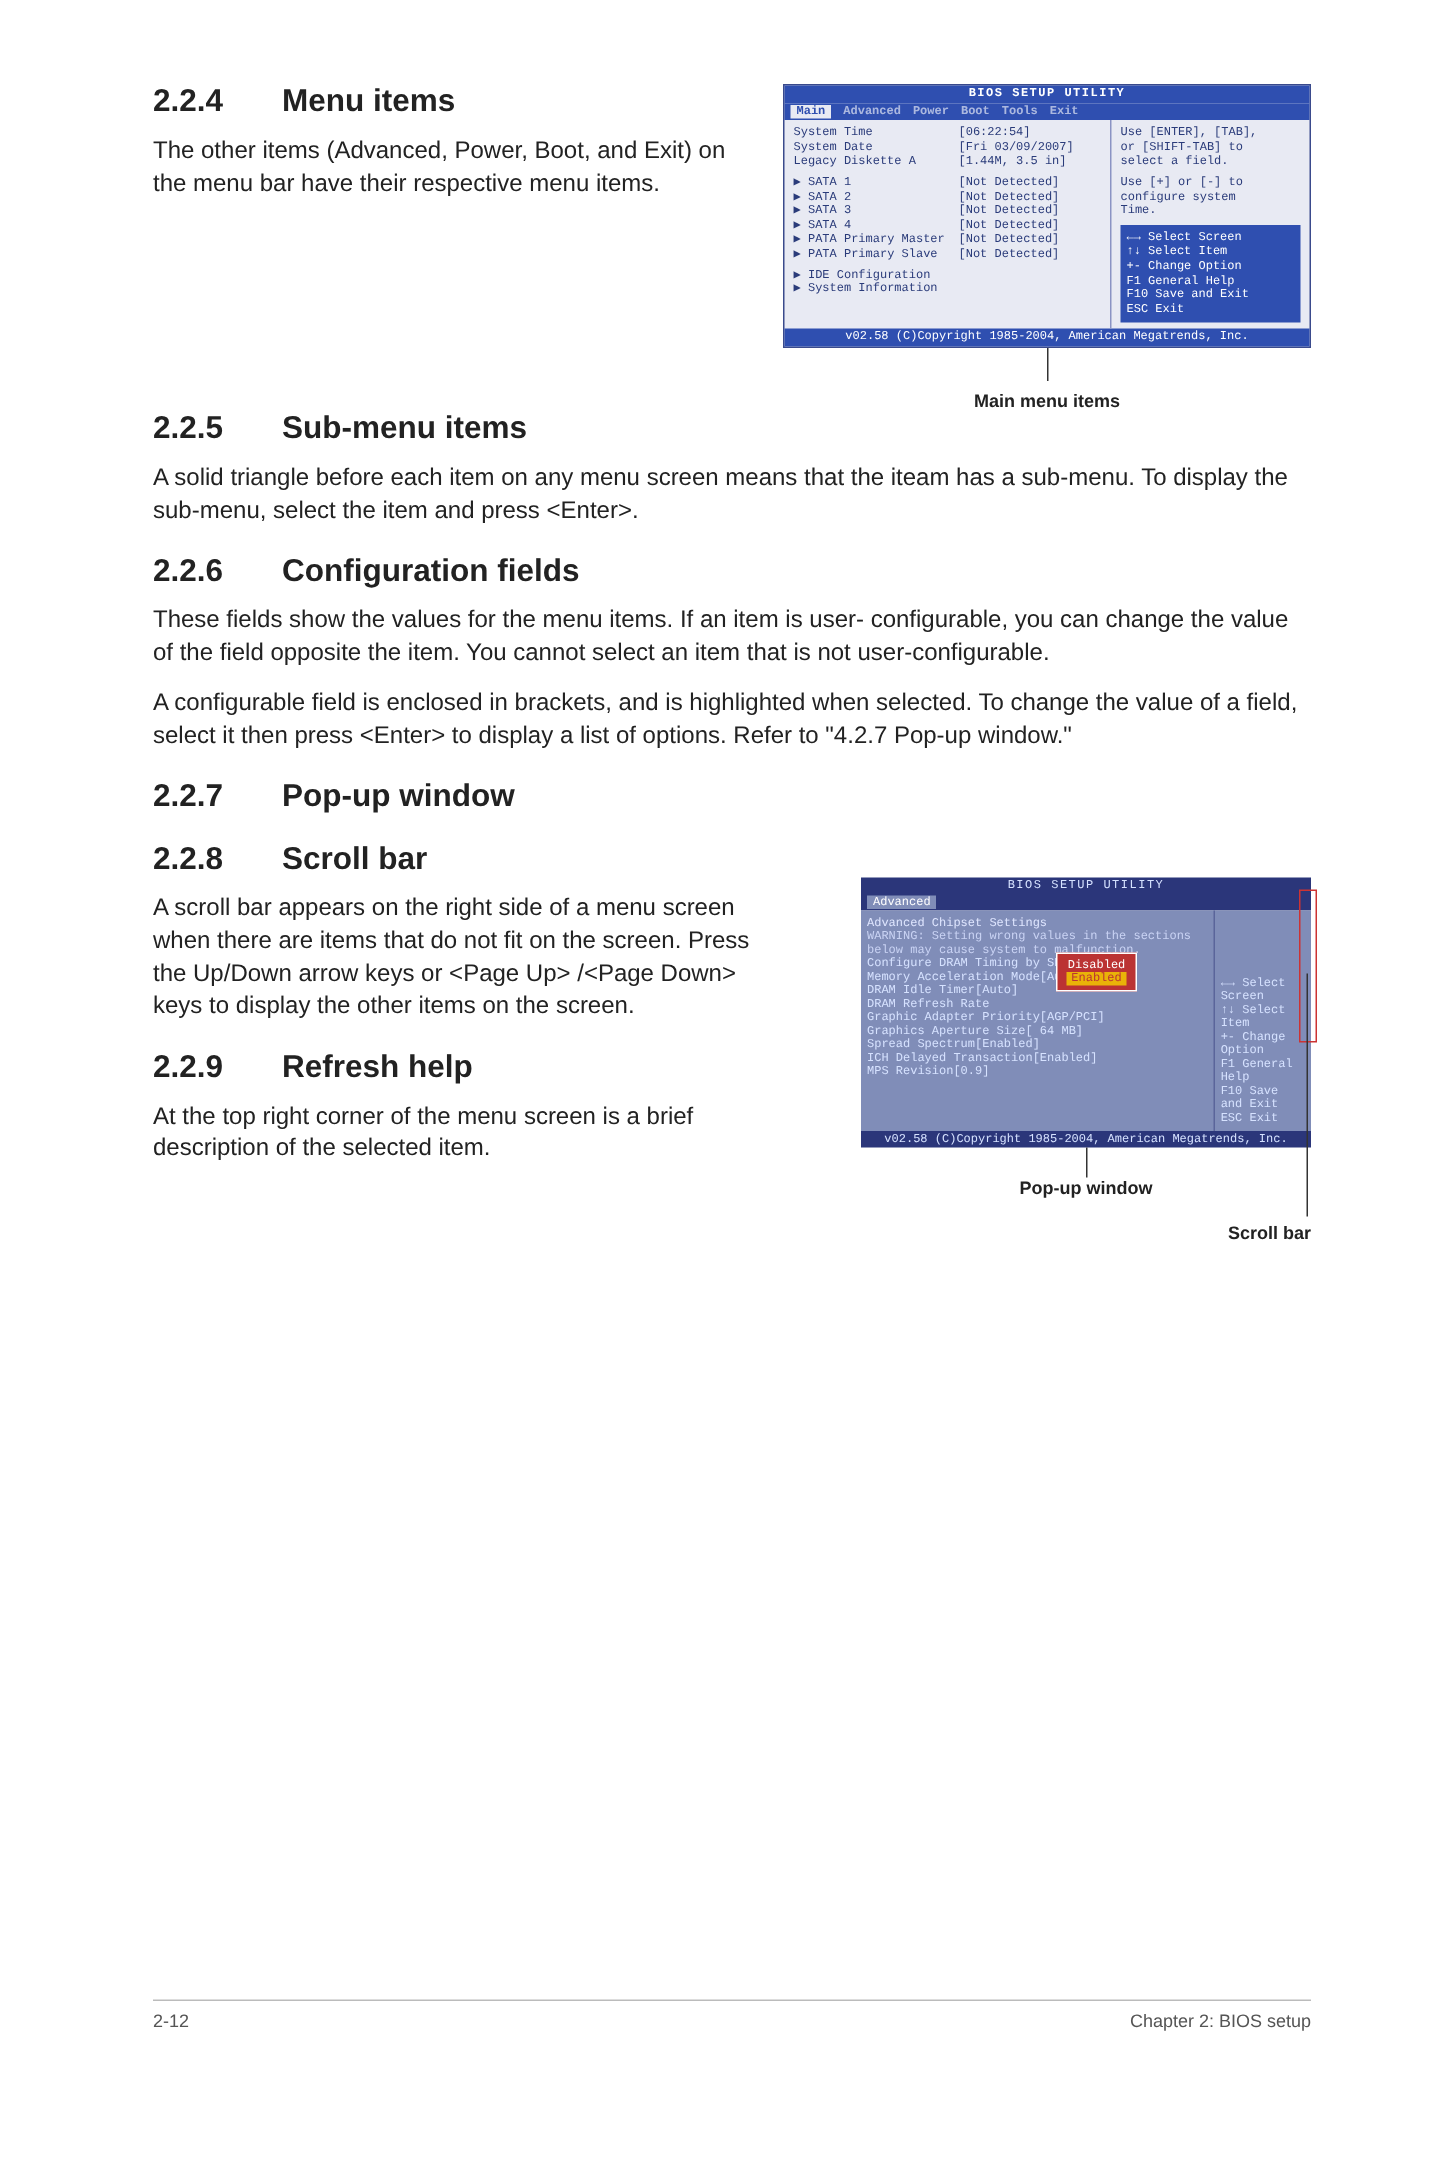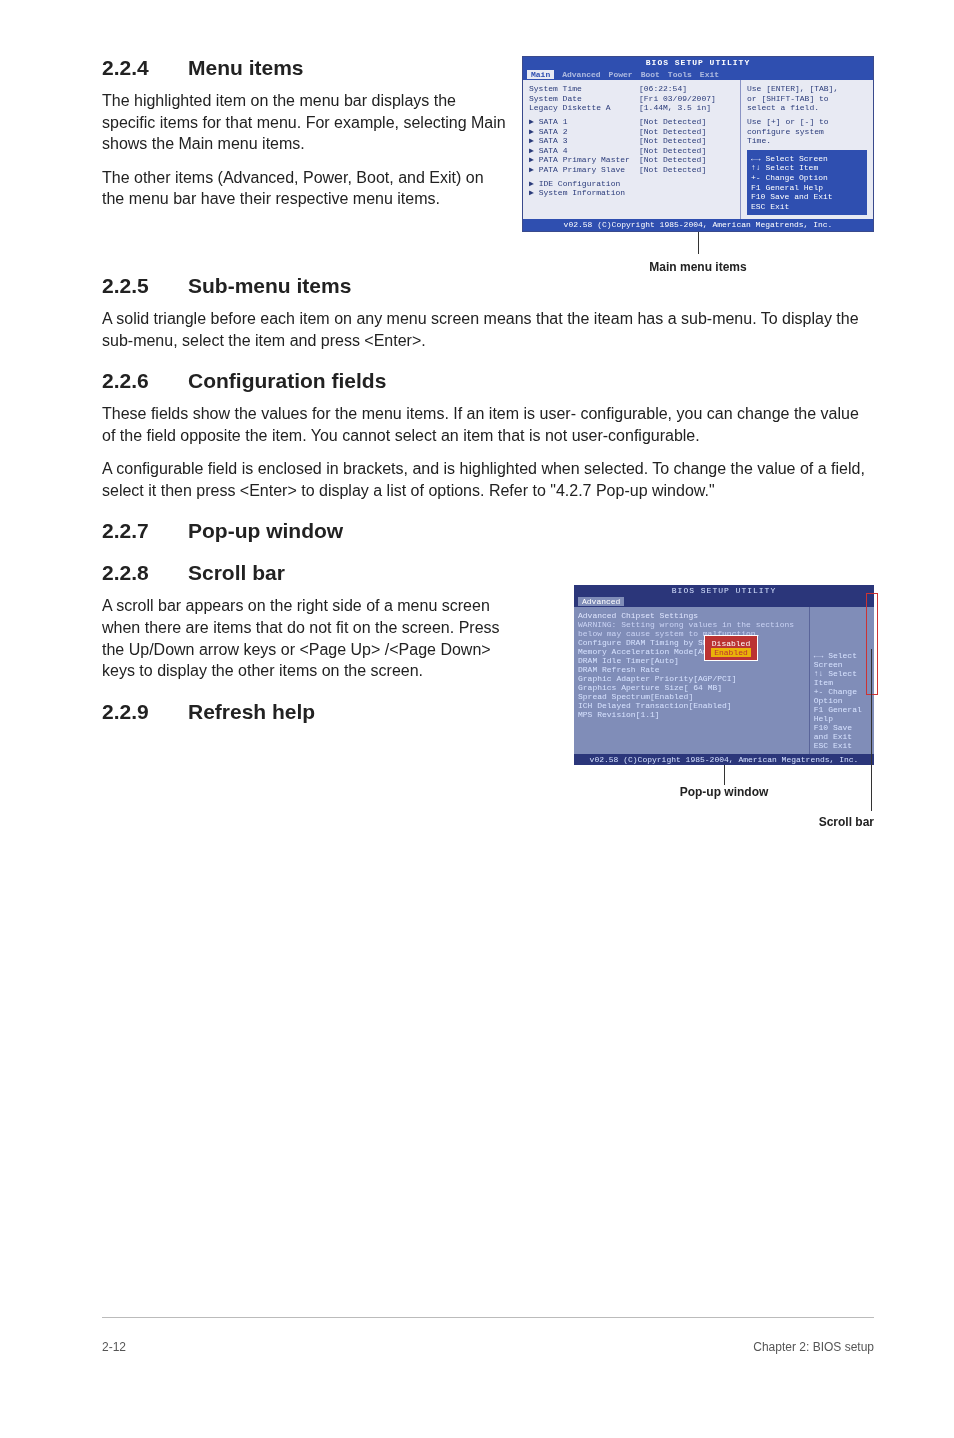--- a/index.html
+++ b/index.html
@@ -123,38 +123,37 @@
     border:1px solid #c33;
   }
   .cap2 { font-size:12px; font-weight:bold; text-align:center; }
 
   .footer {
     border-top: 1px solid #bbb;
     font-size: 12px;
     color: #555;
     display: flex;
     justify-content: space-between;
-    padding-top: 22px;
+    padding-top: 6px;
     position: absolute;
     bottom: 26px;
     left: 102px;
     right: 80px;
   }
 </style>
 </head>
 <body>
 
 <div class="page">
 
   <div class="two-col">
     <div class="col-text">
       <h2>
         <span class="num">2.2.4</span><span>Menu items</span>
       </h2>
-      <p>The highlighted item on the menu bar displays the specific items for that menu. For example, selecting Main shows the Main menu items.</p>
       <p>The other items (Advanced, Power, Boot, and Exit) on the menu bar have their respective menu items.</p>
     </div>
     <div class="col-fig">
       <div class="bios">
         <div class="titlebar">BIOS SETUP UTILITY</div>
         <div class="tabs">
           <span class="active">Main</span><span>Advanced</span><span>Power</span><span>Boot</span><span>Tools</span><span>Exit</span>
         </div>
         <div class="body">
           <div class="left">
@@ -246,20 +245,21 @@
   <div class="two-col" style="margin-top:18px;gap:48px;">
     <div class="col-text">
       <h2>
         <span class="num">2.2.8</span><span>Scroll bar</span>
       </h2>
       <p>A scroll bar appears on the right side of a menu screen when there are items that do not fit on the screen. Press the Up/Down arrow keys or &lt;Page Up&gt; /&lt;Page Down&gt; keys to display the other items on the screen.</p>
 
       <h2 style="margin-top:18px;">
         <span class="num">2.2.9</span><span>Refresh help</span>
       </h2>
+      <p>At the top right corner of the menu screen is a brief description of the selected item.</p>
     </div>
 
     <div class="col-fig" style="margin-top:24px;">
       <div class="bios2-wrap">
         <div class="bios2">
           <div class="titlebar">BIOS SETUP UTILITY</div>
           <div class="tabs"><span style="background:#808db8;color:#fff;padding:0 4px;">Advanced</span></div>
           <div class="body">
             <div class="left">
               <div style="color:#dfe6ff;">Advanced Chipset Settings</div>
@@ -268,21 +268,21 @@
               <div class="row"><span class="k" style="flex:0 0 130px">Configure DRAM Timing by SPD</span><span>[Enabled]</span></div>
               <div class="row"><span class="k" style="flex:0 0 130px">Memory Acceleration Mode</span><span>[Auto]</span></div>
               <div class="row"><span class="k" style="flex:0 0 130px">DRAM Idle Timer</span><span>[Auto]</span></div>
               <div class="row"><span class="k" style="flex:0 0 130px">DRAM Refresh Rate</span></div>
               <div class="row"><span class="k" style="flex:0 0 130px">Graphic Adapter Priority</span><span>[AGP/PCI]</span></div>
               <div class="row"><span class="k" style="flex:0 0 130px">Graphics Aperture Size</span><span>[ 64 MB]</span></div>
               <div class="row"><span class="k" style="flex:0 0 130px">Spread Spectrum</span><span>[Enabled]</span></div>
               <div class="sep"></div>
               <div class="row"><span class="k" style="flex:0 0 130px">ICH Delayed Transaction</span><span>[Enabled]</span></div>
               <div class="sep"></div>
-              <div class="row"><span class="k" style="flex:0 0 130px">MPS Revision</span><span>[1.1]</span></div>
+              <div class="row"><span class="k" style="flex:0 0 130px">MPS Revision</span><span>[0.9]</span></div>
               <div class="popup">
                 <div>Disabled</div>
                 <div style="background:#eab308;color:#b33;">Enabled</div>
               </div>
             </div>
             <div class="right">
               <div style="height:40px;"></div>
               <div>←→   Select Screen</div>
               <div>↑↓   Select Item</div>
               <div>+-   Change Option</div>

